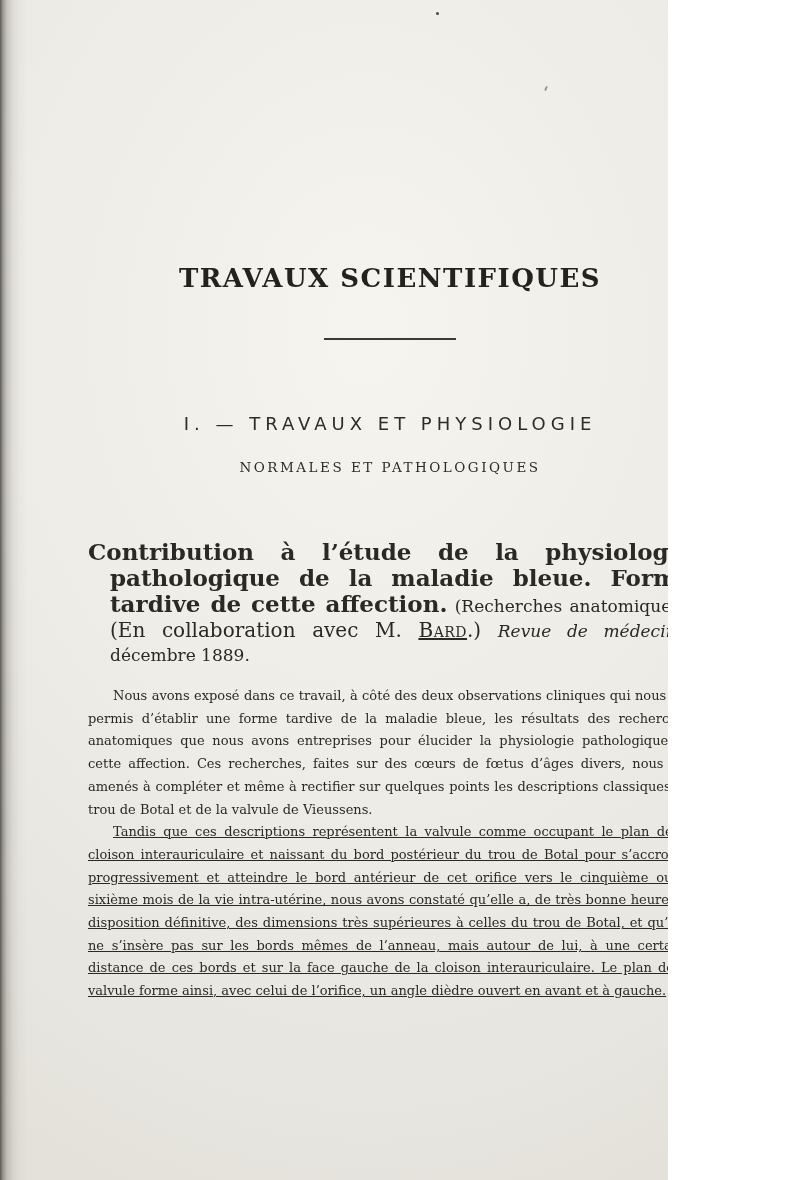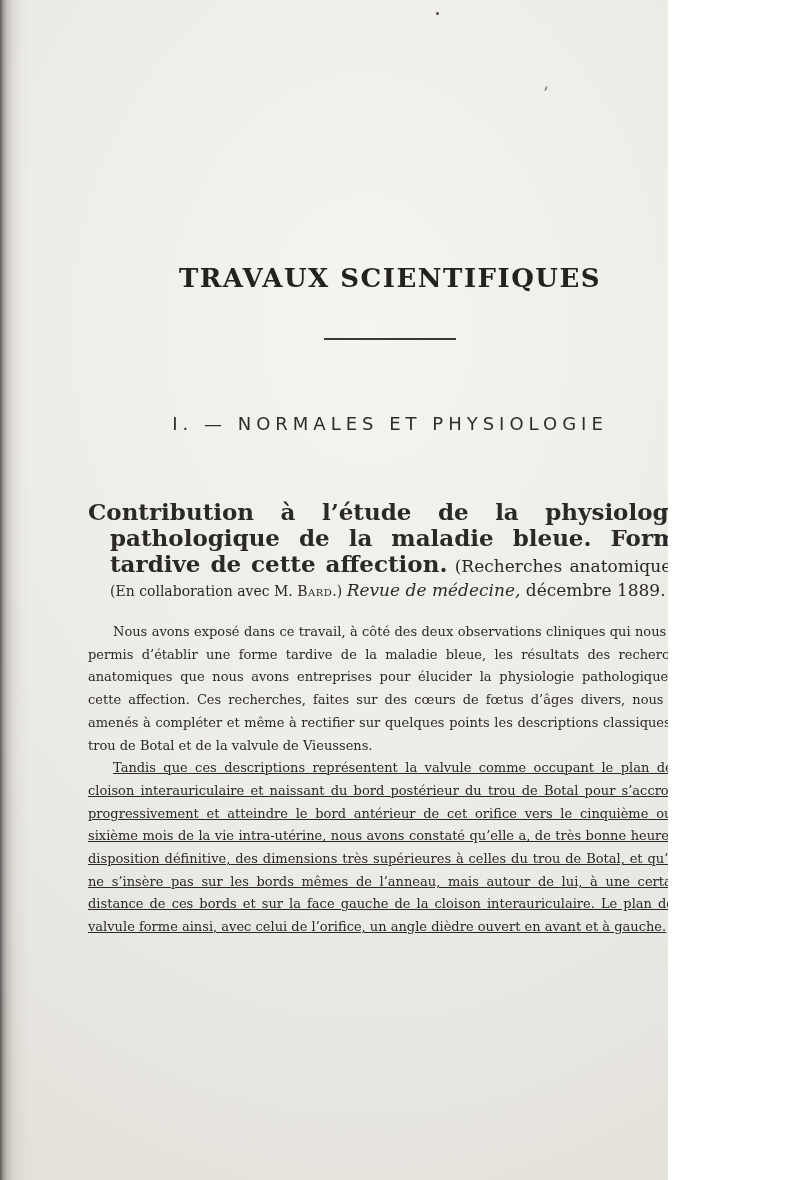--- a/index.html
+++ b/index.html
@@ -73,22 +73,22 @@
   }
   .entry {
     margin-top: 64px;
     font-size: 17px;
     line-height: 24px;
     text-align: justify;
     padding-left: 22px;
     text-indent: -22px;
   }
   .entry-bold { font-weight: bold; font-size: 23px; }
-  .entry-small { font-size: 14px; }
-  .smallcaps { font-variant: small-caps; letter-spacing: 0.5px; }
+  .entry-small { font-size: 20px; }
+  .smallcaps { font-variant: small-caps; letter-spacing: 0.5px; text-decoration: underline; }
   .entry-italic { font-style: italic; }
   .body-para {
     font-size: 13px;
     line-height: 22.7px;
     text-align: justify;
     text-indent: 25px;
     hyphens: auto;
     -webkit-hyphens: auto;
   }
   .body-para + .body-para { margin-top: 0; text-decoration: underline; }
@@ -99,21 +99,22 @@
 
 <div class="page">
   <div class="gutter"></div>
   <div class="speck speck-1"></div>
   <div class="speck speck-2"></div>
   <div class="speck speck-3"></div>
 
   <div class="content">
     <h1 class="title">TRAVAUX SCIENTIFIQUES</h1>
     <div class="rule"></div>
-    <h2 class="section-heading">I. — NORMALES ET PHYSIOLOGIE</h2>
+    <h2 class="section-heading">I. — TRAVAUX ET PHYSIOLOGIE</h2>
+    <h3 class="section-subheading">NORMALES ET PATHOLOGIQUES</h3>
 
     <p class="entry"><span class="entry-bold">Contribution à l’étude de la physiologie pathologique de la maladie bleue. Forme tardive de cette affection.</span><span> (Recherches anatomiques). </span><span class="entry-small">(En collaboration avec M. </span><span class="entry-small smallcaps">Bard</span><span class="entry-small">.) </span><span class="entry-italic">Revue de médecine,</span><span> décembre 1889.</span></p>
 
     <div class="body-block">
       <p class="body-para">Nous avons exposé dans ce travail, à côté des deux observations cliniques qui nous ont permis d’établir une forme tardive de la maladie bleue, les résultats des recherches anatomiques que nous avons entreprises pour élucider la physiologie pathologique de cette affection. Ces recherches, faites sur des cœurs de fœtus d’âges divers, nous ont amenés à compléter et même à rectifier sur quelques points les descriptions classiques du trou de Botal et de la valvule de Vieussens.</p>
       <p class="body-para">Tandis que ces descriptions représentent la valvule comme occupant le plan de la cloison interauriculaire et naissant du bord postérieur du trou de Botal pour s’accroître progressivement et atteindre le bord antérieur de cet orifice vers le cinquième ou le sixième mois de la vie intra-utérine, nous avons constaté qu’elle a, de très bonne heure, sa disposition définitive, des dimensions très supérieures à celles du trou de Botal, et qu’elle ne s’insère pas sur les bords mêmes de l’anneau, mais autour de lui, à une certaine distance de ces bords et sur la face gauche de la cloison interauriculaire. Le plan de la valvule forme ainsi, avec celui de l’orifice, un angle dièdre ouvert en avant et à gauche.</p>
     </div>
   </div>
 </div>
 

